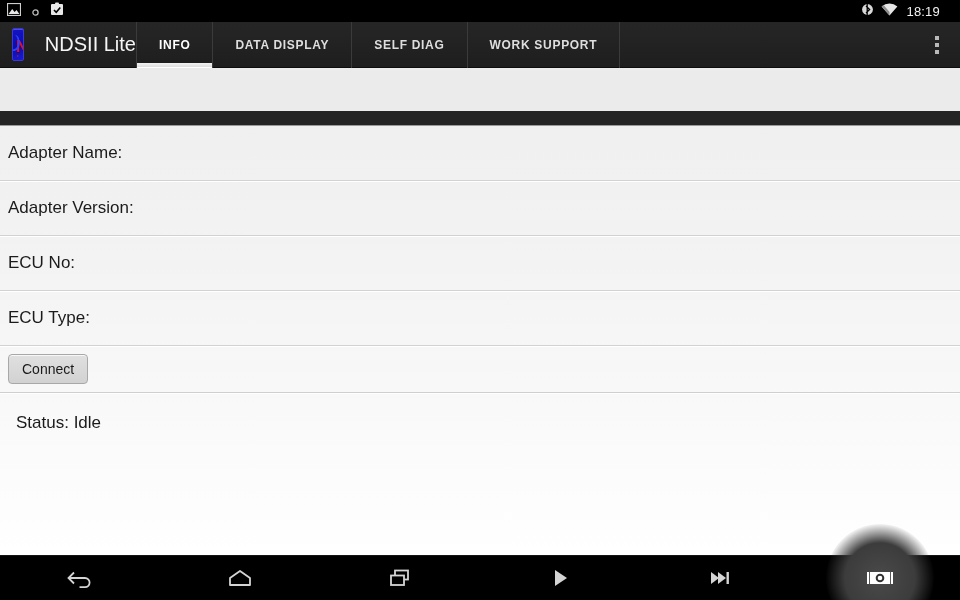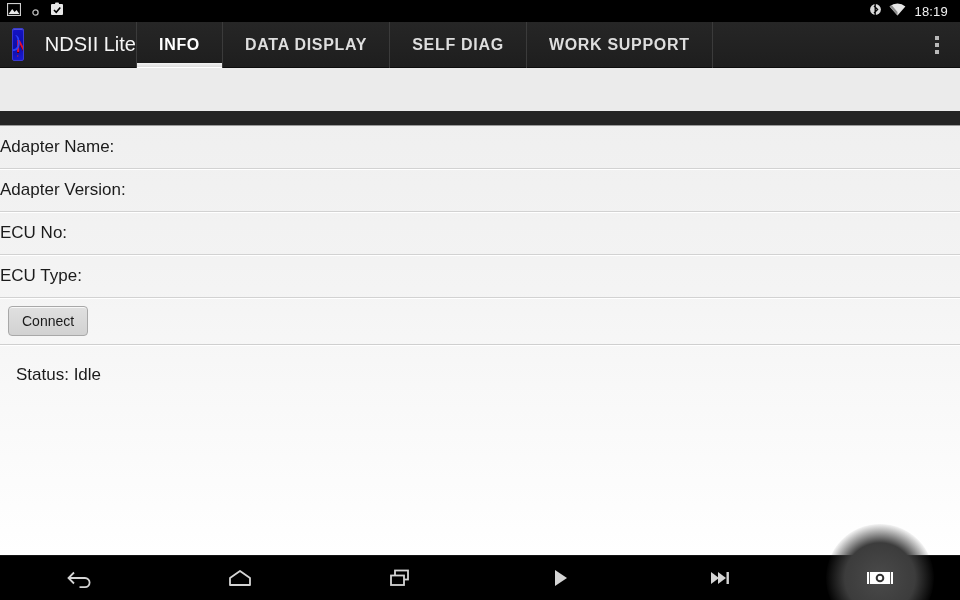--- a/index.html
+++ b/index.html
@@ -10,21 +10,21 @@
     overflow:hidden;
   }
   #screen { position:relative; width:960px; height:600px; }
 
   
   .statusbar{
     position:absolute; left:0; top:0; width:960px; height:22px;
     background:#000000; display:flex; align-items:center;
   }
   .sb-left{ display:flex; align-items:center; gap:11px; padding-left:7px; }
-  .sb-right{ margin-left:auto; display:flex; align-items:center; gap:8px; padding-right:12px; }
+  .sb-right{ margin-left:auto; display:flex; align-items:center; gap:8px; padding-right:20px; }
   .sb-time{ color:#f2f2f2; font-size:13px; letter-spacing:.2px; }
   .ic{ display:block; }
 
   
   .actionbar{
     position:absolute; left:0; top:22px; width:960px; height:46px;
     background:#1f1f1f;
     background:linear-gradient(to bottom,#262626 0%,#1e1e1e 100%);
     display:flex; align-items:center;
     border-bottom:1px solid #0d0d0d;
@@ -53,21 +53,21 @@
     background:linear-gradient(to right,rgba(200,30,60,.75),rgba(200,30,60,0));
   }
   .app-title{
     color:#f5f5f5; font-size:20px; padding-left:21px; white-space:nowrap;
   }
 
   .tabs{ display:flex; align-items:stretch; height:46px; }
   .tab{
     position:relative; display:flex; align-items:center; justify-content:center;
     padding:0 22px; min-width:56px;
-    color:#dedede; font-size:16px; font-weight:bold; letter-spacing:.7px;
+    color:#dedede; font-size:12px; font-weight:bold; letter-spacing:.7px;
     border-right:1px solid #3b3b3b;
     cursor:default;
   }
   .tab:first-child{ border-left:1px solid #3b3b3b; }
   .tab.sel::after{
     content:""; position:absolute; left:0; right:0; bottom:0; height:5px;
     background:linear-gradient(to bottom,#f2f2f2,#d9d9d9);
     box-shadow:0 -1px 0 #ffffff inset;
   }
   .tab.sel{ color:#ffffff; }
@@ -80,22 +80,22 @@
 
   
   .content{
     position:absolute; left:0; top:68px; width:960px; height:487px;
     background:linear-gradient(to bottom,#eeeeee 0%,#f3f3f3 40%,#fafafa 75%,#ffffff 100%);
   }
   .gapbar{ height:43px; background:#ebebeb; }
   .darkstrip{ height:15px; background:#242424; border-bottom:1px solid #9a9a9a; }
 
   .row{
-    height:43px; display:flex; align-items:center;
-    padding-left:0;
+    height:55px; display:flex; align-items:center;
+    padding-left:8px;
     border-bottom:1px solid #d2d2d2;
     box-shadow:0 1px 0 #ffffff;
   }
   .row-label{ font-size:17px; color:#1b1b1b; }
   .row-value{ font-size:17px; color:#1b1b1b; padding-left:6px; }
 
   .btnrow{
     height:47px; display:flex; align-items:center; padding-left:8px;
     border-bottom:1px solid #cfcfcf; box-shadow:0 1px 0 #ffffff;
   }

